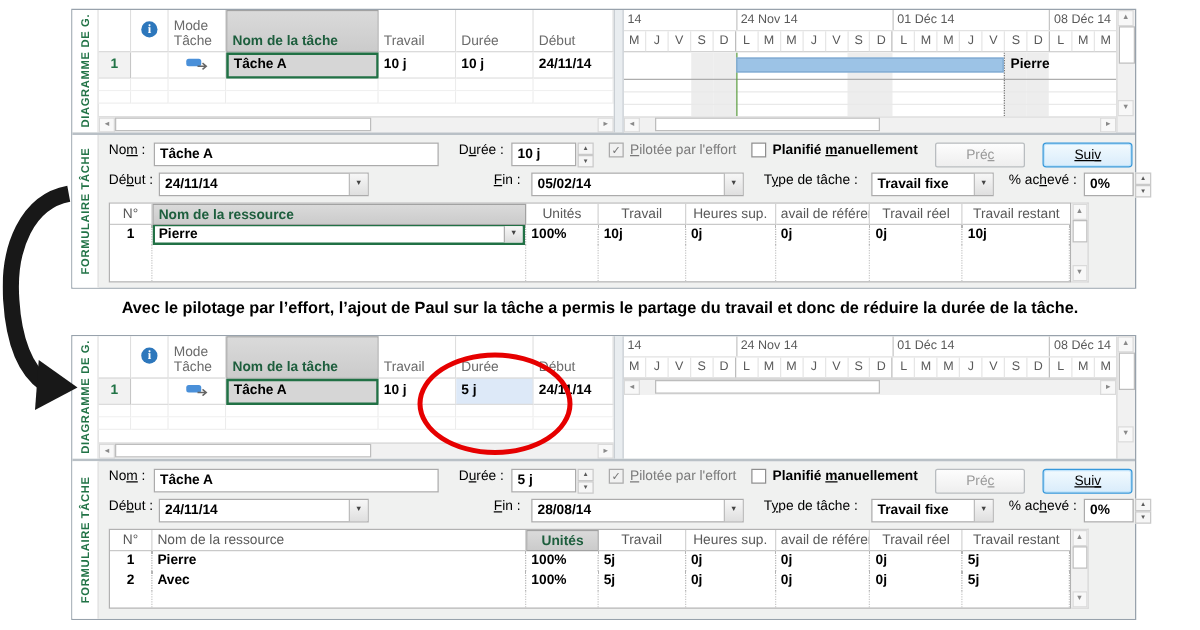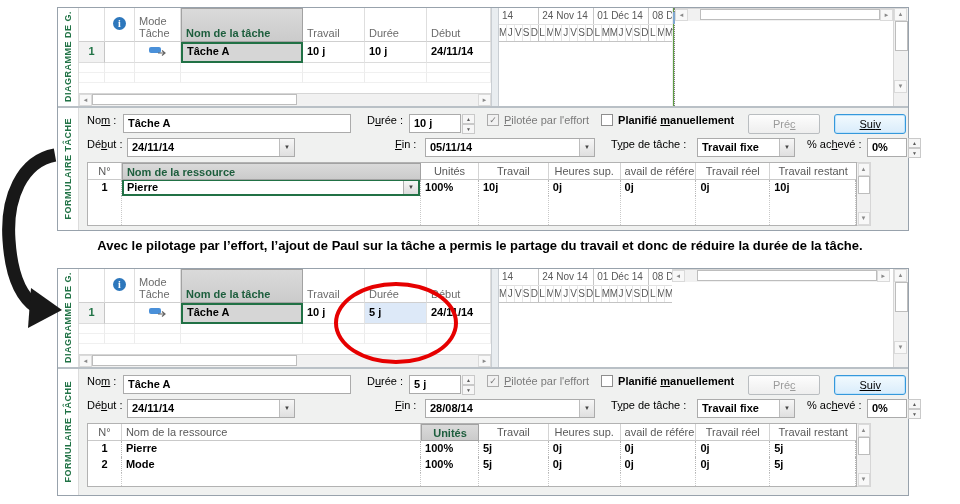--- a/index.html
+++ b/index.html
@@ -27,21 +27,21 @@
   .tc.namesel { background:#d6d6d6; border:2px solid #217145; line-height:15px; }
   .tc.durhl { background:#dde9f8; }
   .gt-empty { height:10px; display:flex; }
   .ec { border-right:1px solid #ececec; border-bottom:1px solid #f0f0f0; background:#fff; }
   .gt-fill { flex:1; }
   .info-i { width:13px; height:13px; border-radius:50%; background:#2d77bc; color:#fff; font-size:10px; font-weight:bold; font-family:"Liberation Serif",serif; display:flex; align-items:center; justify-content:center; margin:0 auto 2px auto; }
   .mode-icon { display:block; margin:4px auto; }
 
   .splitter { width:8px; flex:0 0 8px; background:#e9edf0; border-left:1px solid #c9ced3; border-right:1px solid #c9ced3; }
 
-  .chartcol { flex:1; display:flex; flex-direction:row; position:relative; overflow:hidden; }
+  .chartcol { flex:1; display:flex; flex-direction:column; position:relative; overflow:hidden; }
   .tscale { height:34px; flex:0 0 34px; border-bottom:1px solid #c4c4c4; }
   .ts-weeks { height:17px; display:flex; border-bottom:1px solid #e2e2e2; }
   .ts-weeks .wkcell { border-left:1px solid #c6c6c6; padding-left:3px; font-size:10px; color:#595959; line-height:16px; white-space:nowrap; overflow:hidden; }
   .ts-weeks .wkcell:first-child { border-left:none; }
   .ts-days { height:16px; display:flex; }
   .ts-days .daycell { flex:1 1 0; font-size:10px; color:#595959; text-align:center; line-height:15px; border-left:1px solid #e6e6e6; overflow:hidden; }
   .ts-days .daycell.wk { border-left-color:#bdbdbd; }
   .ts-days .daycell:first-child { border-left:none; }
   .chart-body { flex:1; position:relative; background:#fff; overflow:hidden; }
   .wecol { position:absolute; top:0; bottom:0; background:#ededed; z-index:0; }
@@ -254,21 +254,21 @@
         <span class="btn default" style="margin-left:14px">Sui<u>v</u></span>
       </div>
       <div class="frow">
         <span class="flabel" style="width:40px">Dé<u>b</u>ut :</span>
         <span class="combo" style="width:168px">
             <span class="cval">24/11/14</span>
             <span class="dd gl-d"></span>
           </span>
         <span class="flabel" style="margin-left:100px;width:30px"><u>F</u>in :</span>
         <span class="combo" style="width:170px">
-            <span class="cval">05/11/14</span>
+            <span class="cval">05/02/14</span>
             <span class="dd gl-d"></span>
           </span>
         <span class="flabel" style="margin-left:16px;width:86px">T<u>y</u>pe de tâche :</span>
         <span class="combo" style="width:98px">
             <span class="cval">Travail fixe</span>
             <span class="dd gl-d"></span>
           </span>
         <span class="flabel" style="margin-left:12px;width:60px">% ac<u>h</u>evé :</span>
         <span class="finput" style="width:40px">0%</span>
         <span class="spin">
@@ -495,21 +495,21 @@
             <span class="gc g-name">Pierre</span>
             <span class="gc g-units" style="text-align:left">100%</span>
             <span class="gc g-work">5j</span>
             <span class="gc g-ot">0j</span>
             <span class="gc g-base">0j</span>
             <span class="gc g-act">0j</span>
             <span class="gc g-rem">5j</span>
           </div>
           <div class="rg-row">
             <span class="gc g-num">2</span>
-            <span class="gc g-name">Mode</span>
+            <span class="gc g-name">Avec</span>
             <span class="gc g-units" style="text-align:left">100%</span>
             <span class="gc g-work">5j</span>
             <span class="gc g-ot">0j</span>
             <span class="gc g-base">0j</span>
             <span class="gc g-act">0j</span>
             <span class="gc g-rem">5j</span>
           </div>
           <div class="rg-fill">
             <span class="gc g-num"></span>
               <span class="gc g-name"></span>

